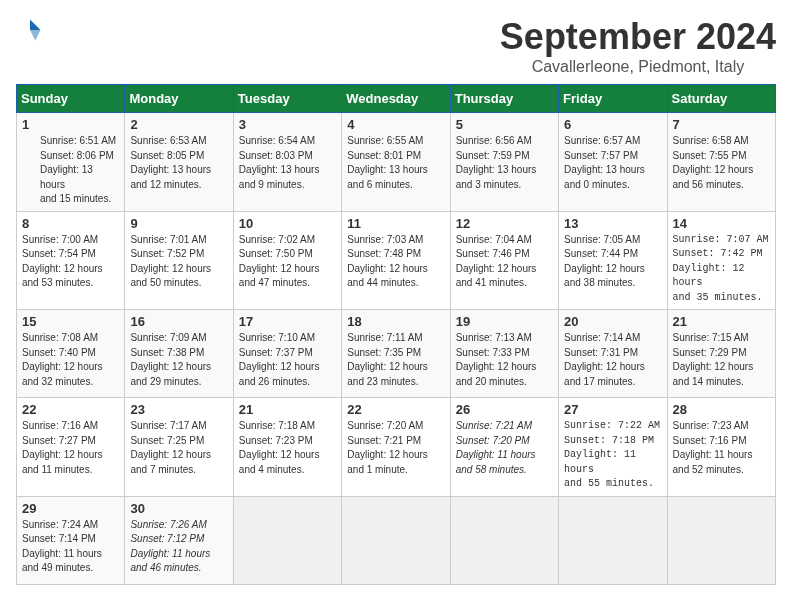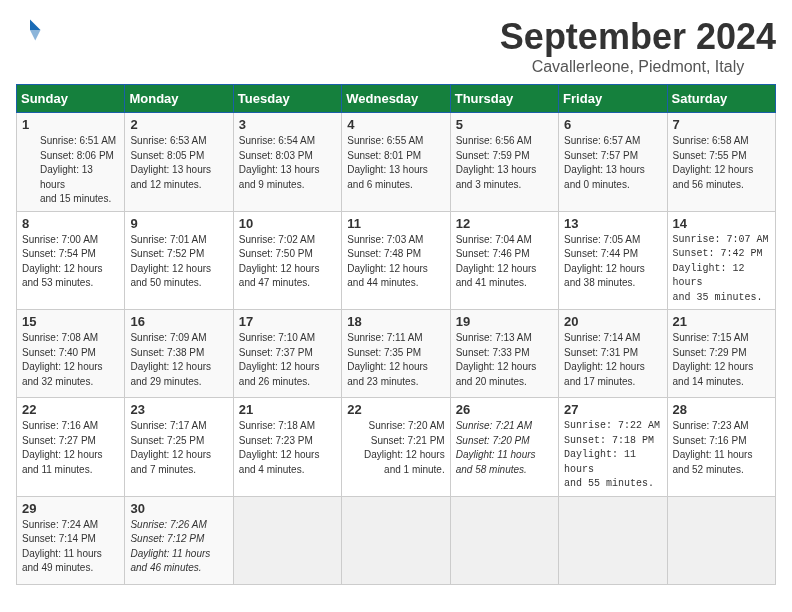--- a/index.html
+++ b/index.html
@@ -287,21 +287,21 @@
         </td>
         <td>
           <span class="day-num">21</span>
           <div class="day-info" style="white-space: pre-line;">Sunrise: 7:18 AM
 Sunset: 7:23 PM
 Daylight: 12 hours
 and 4 minutes.</div>
         </td>
         <td>
           <span class="day-num">22</span>
-          <div class="day-info" style="white-space: pre-line; text-align: right;">Sunrise: 7:20 AM
+          <div class="day-info" style="white-space: pre-line;">Sunrise: 7:20 AM
 Sunset: 7:21 PM
 Daylight: 12 hours
 and 1 minute.</div>
         </td>
         <td>
           <span class="day-num">26</span>
           <div class="day-info" style="white-space: pre-line; font-style: italic;">Sunrise: 7:21 AM
 Sunset: 7:20 PM
 Daylight: 11 hours
 and 58 minutes.</div>

